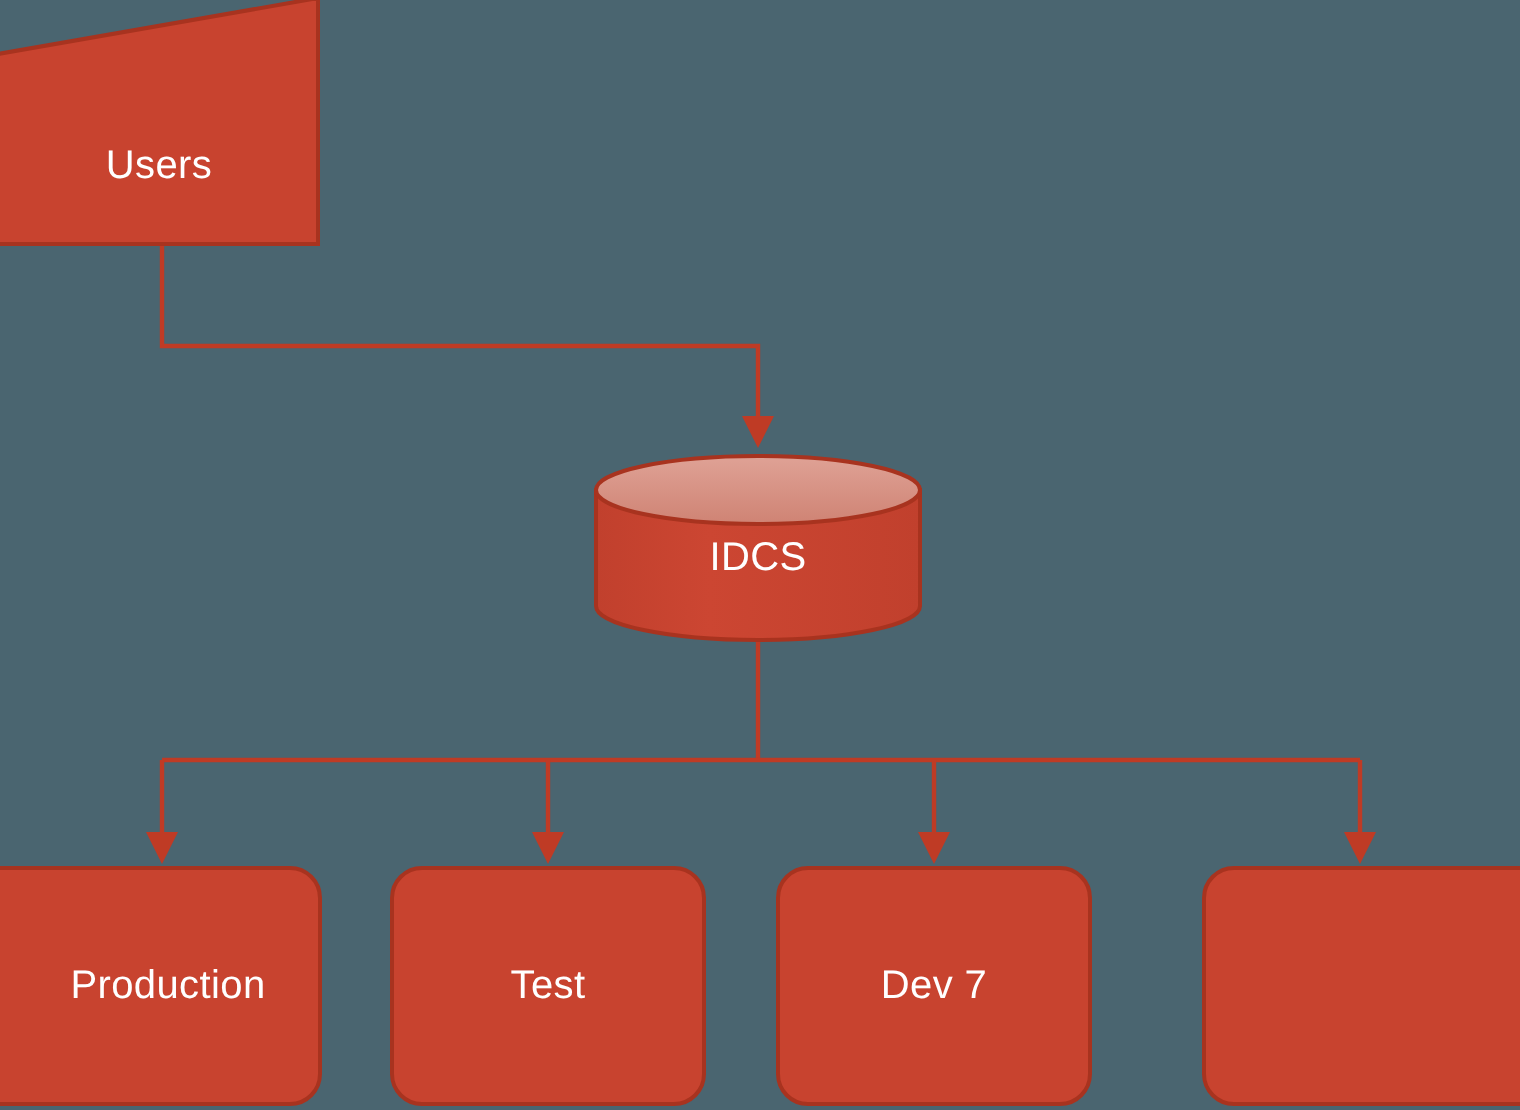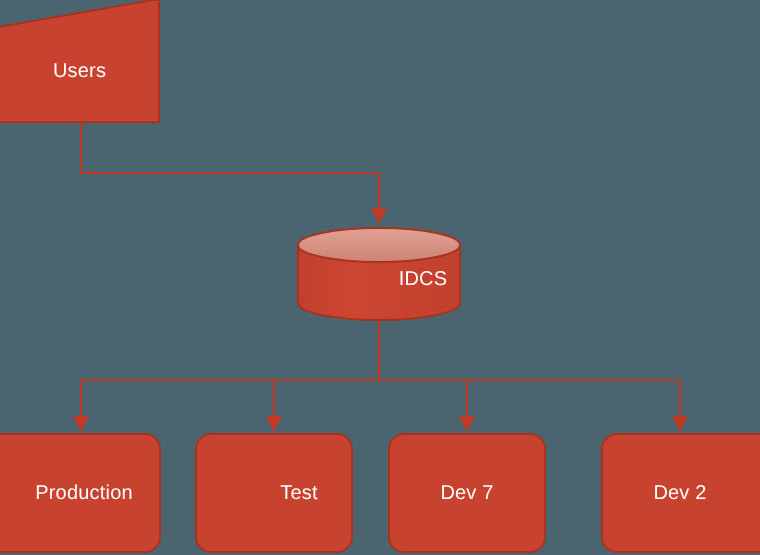--- a/index.html
+++ b/index.html
@@ -33,24 +33,24 @@
     color: #ffffff;
     font-family: "Liberation Sans", sans-serif;
     font-size: 20px;
     font-weight: 400;
     letter-spacing: 0.2px;
     text-align: center;
     white-space: nowrap;
     pointer-events: none;
     text-rendering: geometricPrecision;
   }
-  #label-users   { left: 0px;   top: 60px;  width: 159px; }
-  #label-idcs    { left: 297px; top: 268px; width: 164px; padding-left: 44px; }
+  #label-users   { left: 0px;   top: 72px;  width: 159px; }
+  #label-idcs    { left: 297px; top: 268px; width: 164px; }
   #label-prod    { left: 0px;   top: 482px; width: 168px; }
-  #label-test    { left: 181px; top: 482px; width: 158px; padding-left: 39px; }
+  #label-test    { left: 195px; top: 482px; width: 158px; }
   #label-dev1    { left: 388px; top: 482px; width: 158px; }
   #label-dev2    { left: 601px; top: 482px; width: 158px; }
 </style>
 </head>
 <body>
 
 <div id="diagram-root">
 
   <svg id="diagram-svg" viewBox="0 0 760 555" xmlns="http://www.w3.org/2000/svg">
 
@@ -120,15 +120,14 @@
   <div class="node-label" id="label-users">Users</div>
 
   <div class="node-label" id="label-idcs">IDCS</div>
 
   <div class="node-label" id="label-prod">Production</div>
 
   <div class="node-label" id="label-test">Test</div>
 
   <div class="node-label" id="label-dev1">Dev 7</div>
 
-  <div class="node-label" id="label-dev2">Dev 2</div>
 
 </div>
 
 </body></html>

